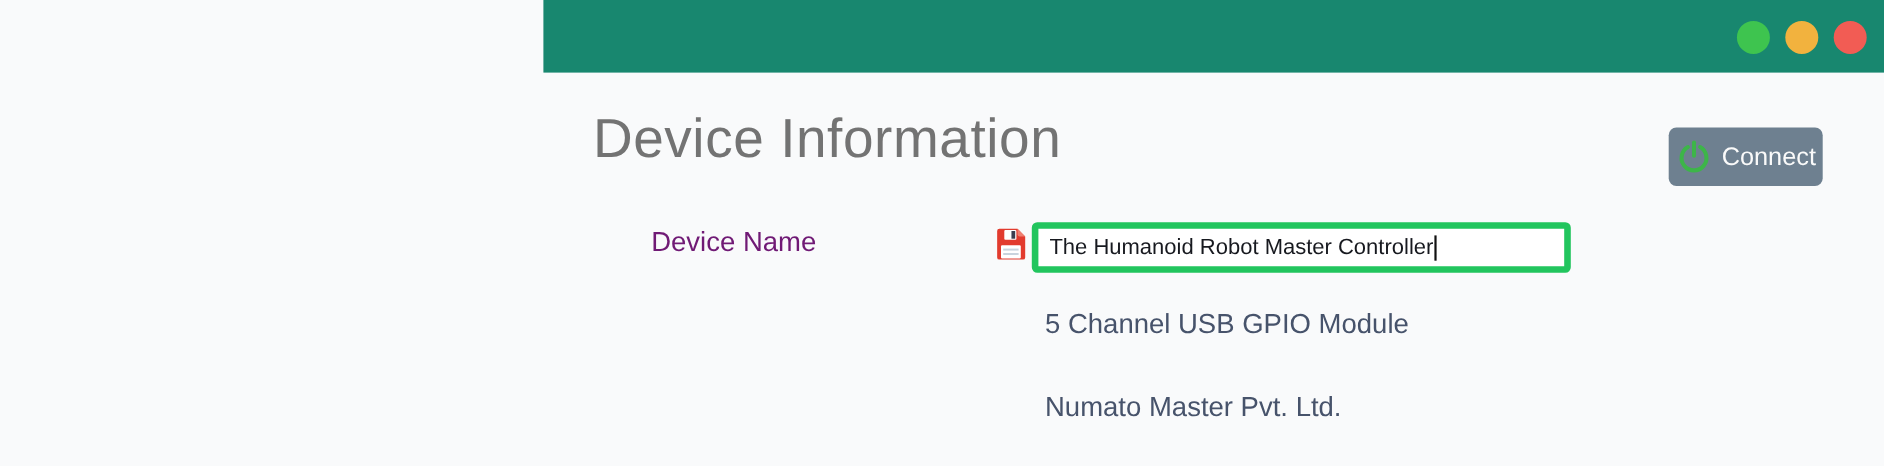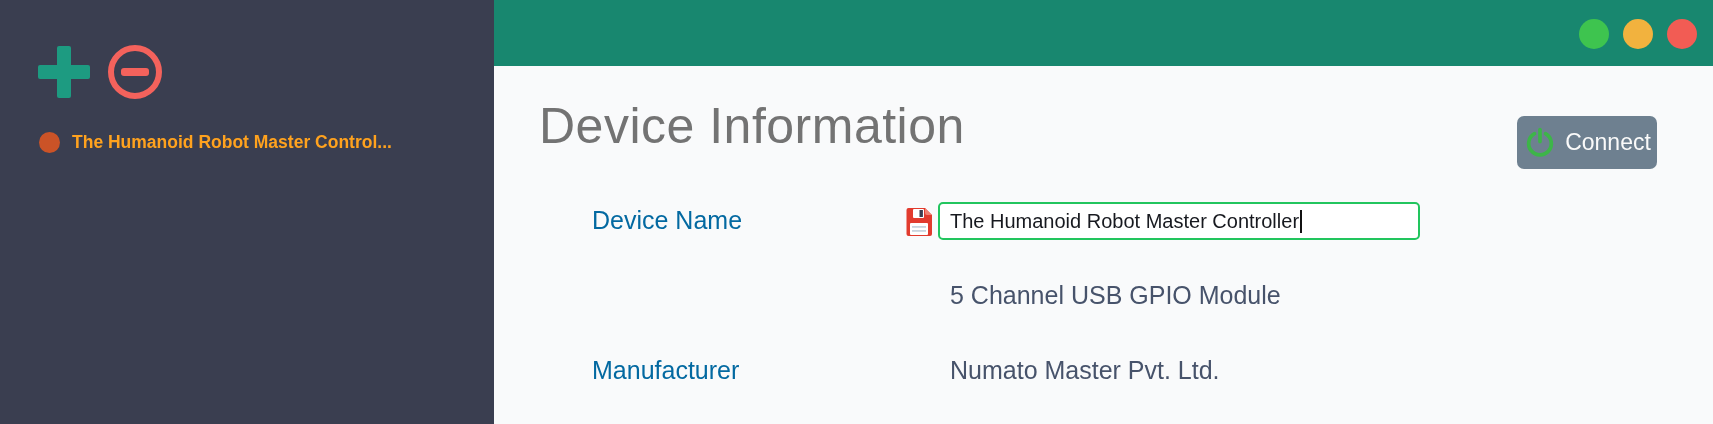--- a/index.html
+++ b/index.html
@@ -72,81 +72,57 @@
     width: 140px; height: 53px;
     background: #6e8090; border: none; border-radius: 7px;
     display: flex; align-items: center; justify-content: center; gap: 8px;
     color: #fafafa; font-size: 23px; font-weight: 400;
     font-family: "Liberation Sans", sans-serif;
     cursor: pointer;
     margin-top: 12px;
   }
   .field-label {
     position: absolute; left: 592px;
-    font-size: 25px; color: #0369a1;
+    font-size: 25px; color: #701a75;
   }
   .field-value {
     position: absolute; left: 950px;
     font-size: 25px; color: #47536b;
   }
   .row1-label { top: 206px; }
   .row2-label { top: 281px; }
   .row2-value { top: 281px; }
   .row3-label { top: 356px; }
   .row3-value { top: 356px; }
 
   .save-btn {
     position: absolute; left: 905px; top: 207px;
     width: 28px; height: 30px;
     background: none; border: none; padding: 0; cursor: pointer;
   }
   .text-input {
     position: absolute; left: 938px; top: 202px;
     width: 458px; height: 34px;
     background: #ffffff;
-    border: 2px solid #22c55e; border-radius: 5px;
+    border: 6px solid #22c55e; border-radius: 5px;
     padding: 0 10px;
     display: flex; align-items: center;
     font-size: 20px; color: #17191f;
     cursor: text; white-space: nowrap; overflow: hidden;
   }
   .caret {
     display: inline-block; width: 2px; height: 23px;
     background: #111; margin-left: 1px; flex: 0 0 auto;
   }
 </style>
 </head>
 <body>
 
 <div class="app">
 
-  <div class="sidebar">
-    <div class="sidebar-toolbar">
-      <button class="icon-btn">
-        <span>
-          <svg width="56" height="56" viewBox="0 0 56 56">
-            <rect x="21" y="2" width="14" height="52" rx="2" fill="#1d9b81"></rect>
-            <rect x="2" y="21" width="52" height="14" rx="2" fill="#1d9b81"></rect>
-          </svg>
-        </span>
-      </button>
-      <button class="icon-btn">
-        <span>
-          <svg width="56" height="56" viewBox="0 0 56 56">
-            <circle cx="28" cy="28" r="24" fill="none" stroke="#f4625c" stroke-width="6"></circle>
-            <rect x="14" y="24" width="28" height="8" rx="3" fill="#f4625c"></rect>
-          </svg>
-        </span>
-      </button>
-    </div>
-    <div class="device-item">
-      <span class="status-dot"></span>
-      <span class="device-item-label">The Humanoid Robot Master Control...</span>
-    </div>
-  </div>
 
   <div class="header">
     <div class="window-dots">
       <button class="win-dot green"></button>
       <button class="win-dot yellow"></button>
       <button class="win-dot red"></button>
     </div>
   </div>
 
   <div class="page-title">Device Information</div>
@@ -175,16 +151,15 @@
       </svg>
     </span>
   </button>
   <div class="text-input">
     <span>The Humanoid Robot Master Controller</span>
     <span class="caret"></span>
   </div>
 
   <div class="field-value row2-value">5 Channel USB GPIO Module</div>
 
-  <div class="field-label row3-label">Manufacturer</div>
   <div class="field-value row3-value">Numato Master Pvt. Ltd.</div>
 
 </div>
 
 </body></html>

